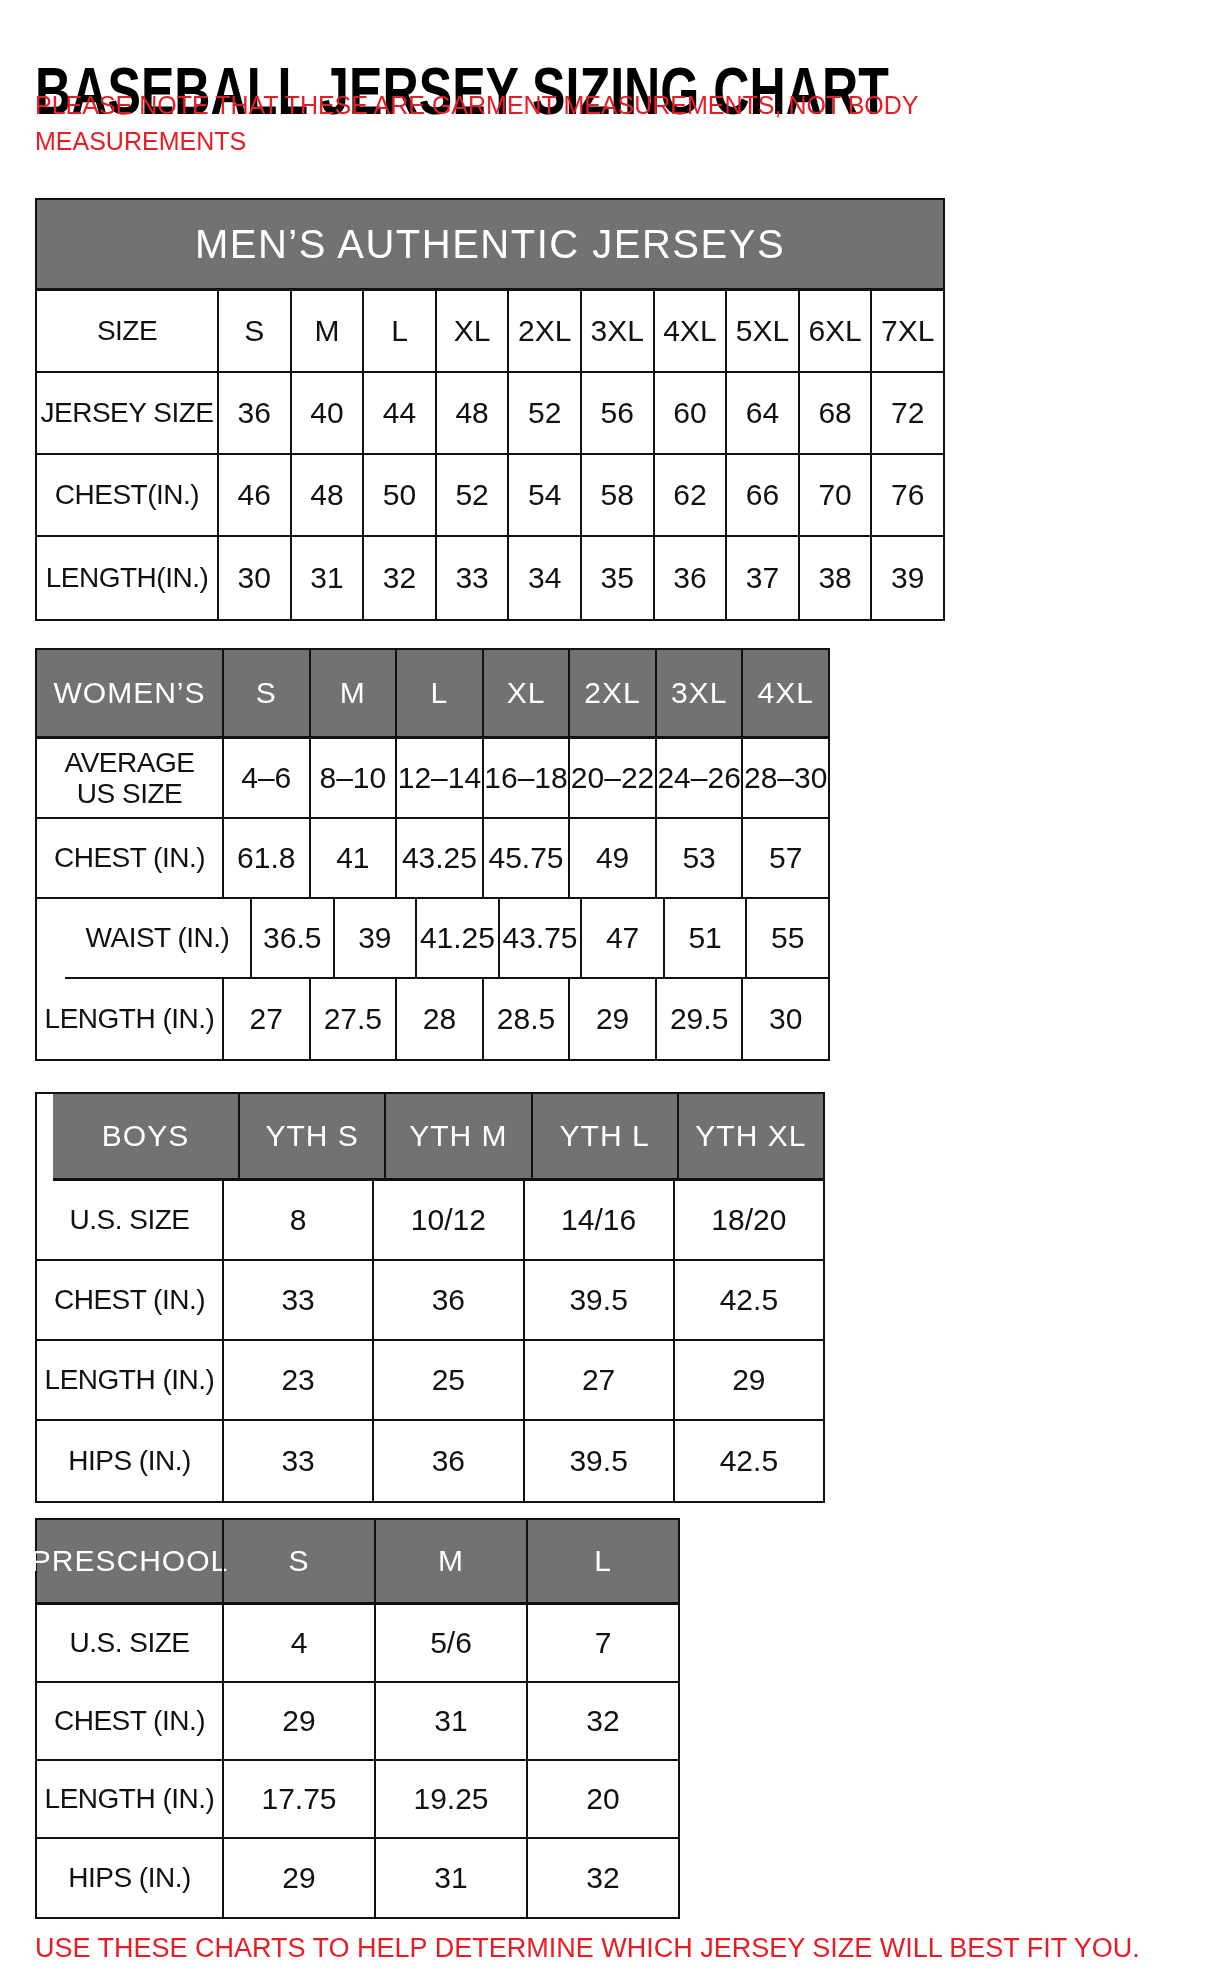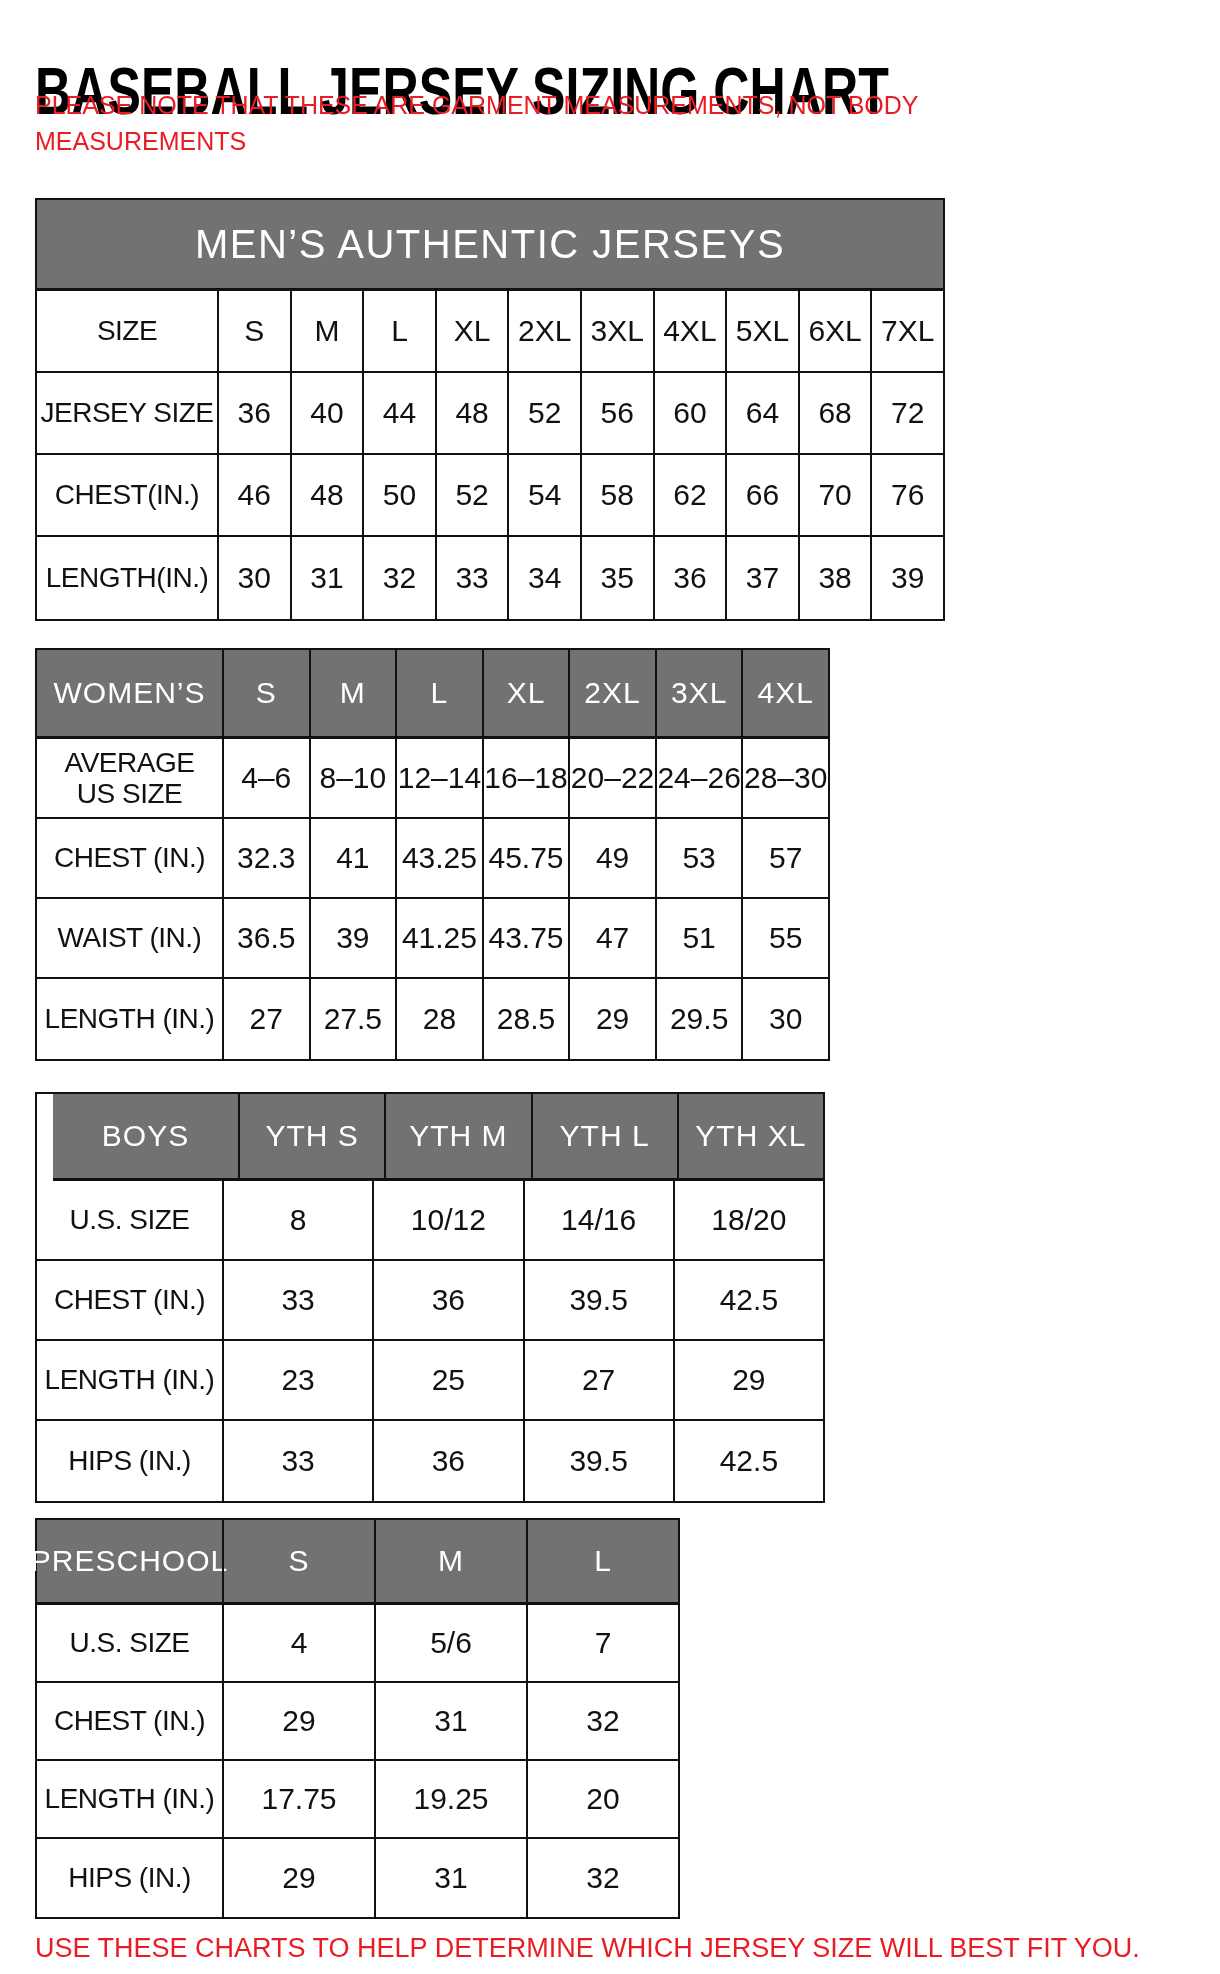--- a/index.html
+++ b/index.html
@@ -169,29 +169,29 @@
           <div class="cell val">4–6</div>
           <div class="cell val">8–10</div>
           <div class="cell val">12–14</div>
           <div class="cell val">16–18</div>
           <div class="cell val">20–22</div>
           <div class="cell val">24–26</div>
           <div class="cell val">28–30</div>
         </div>
         <div class="trow" style="grid-template-columns: 185px repeat(7, 1fr);">
           <div class="cell label">CHEST (IN.)</div>
-          <div class="cell val">32.3</div>
+          <div class="cell val">61.8</div>
           <div class="cell val">41</div>
           <div class="cell val">43.25</div>
           <div class="cell val">45.75</div>
           <div class="cell val">49</div>
           <div class="cell val">53</div>
           <div class="cell val">57</div>
         </div>
-        <div class="trow" style="grid-template-columns: 185px repeat(7, 1fr);">
+        <div class="trow" style="grid-template-columns: 185px repeat(7, 1fr); margin-left: 28px;">
           <div class="cell label">WAIST (IN.)</div>
           <div class="cell val">36.5</div>
           <div class="cell val">39</div>
           <div class="cell val">41.25</div>
           <div class="cell val">43.75</div>
           <div class="cell val">47</div>
           <div class="cell val">51</div>
           <div class="cell val">55</div>
         </div>
         <div class="trow" style="grid-template-columns: 185px repeat(7, 1fr);">

